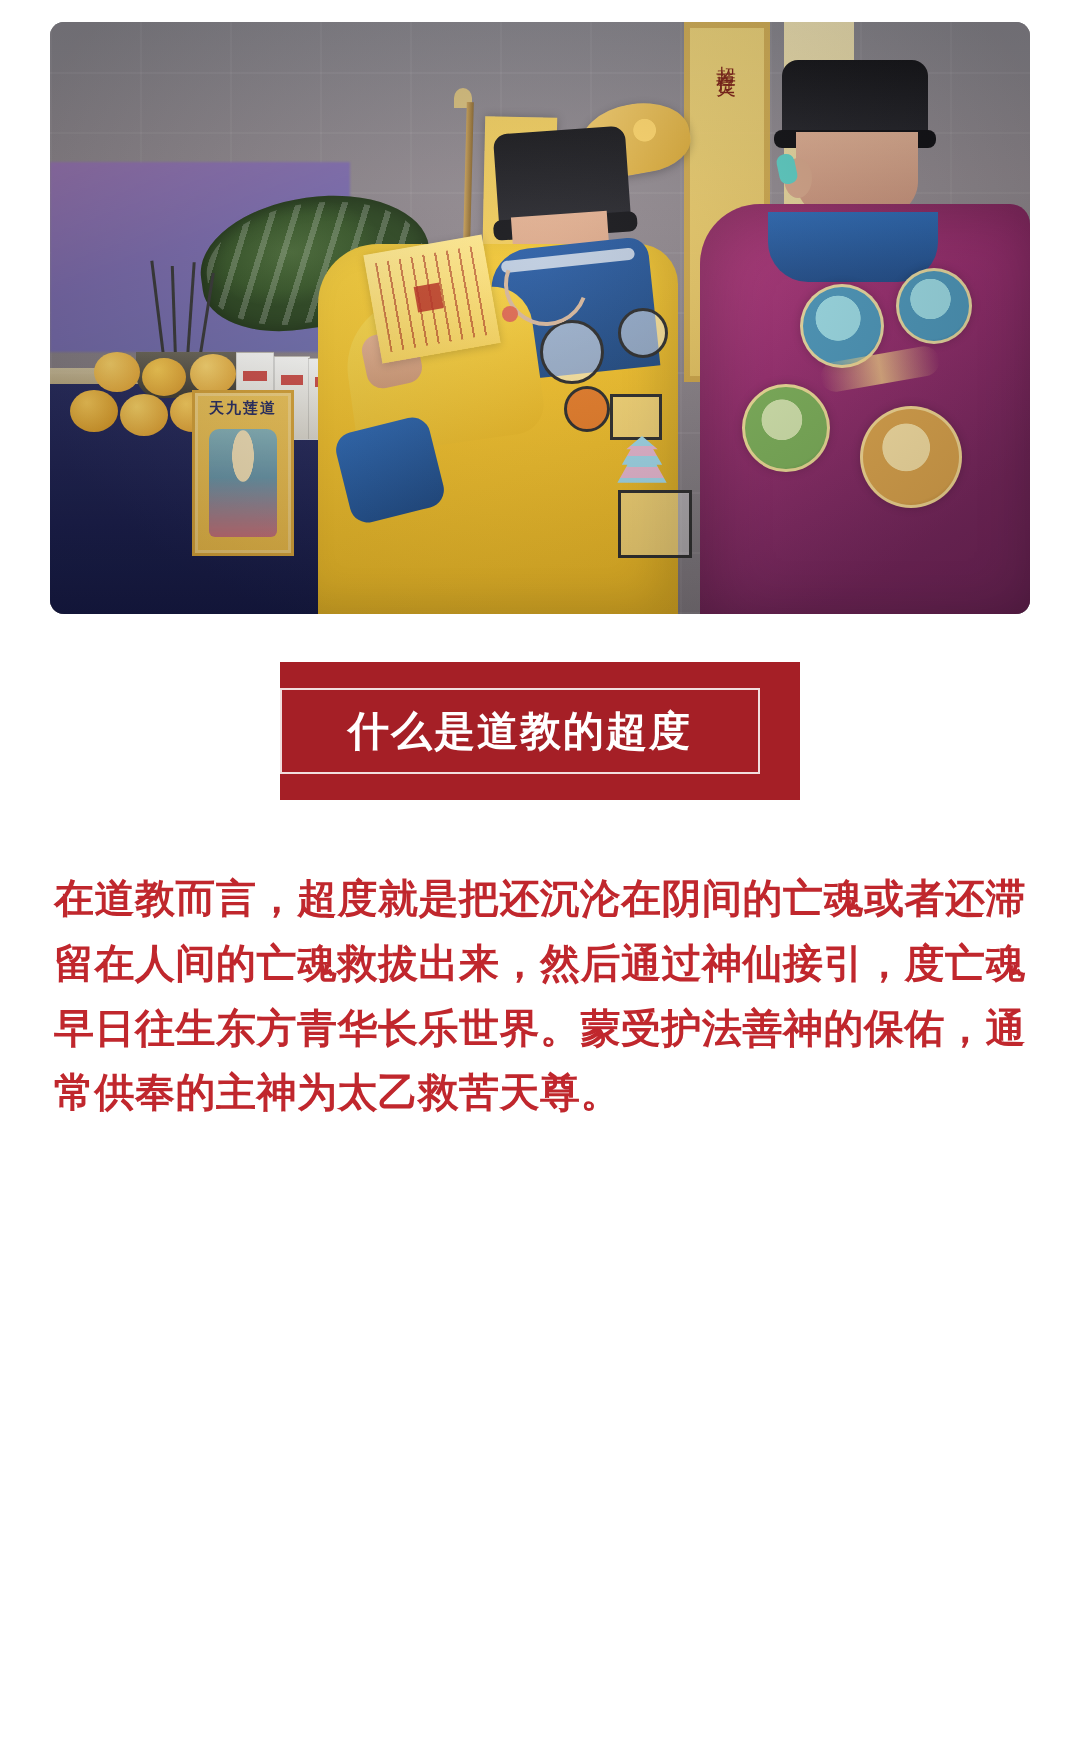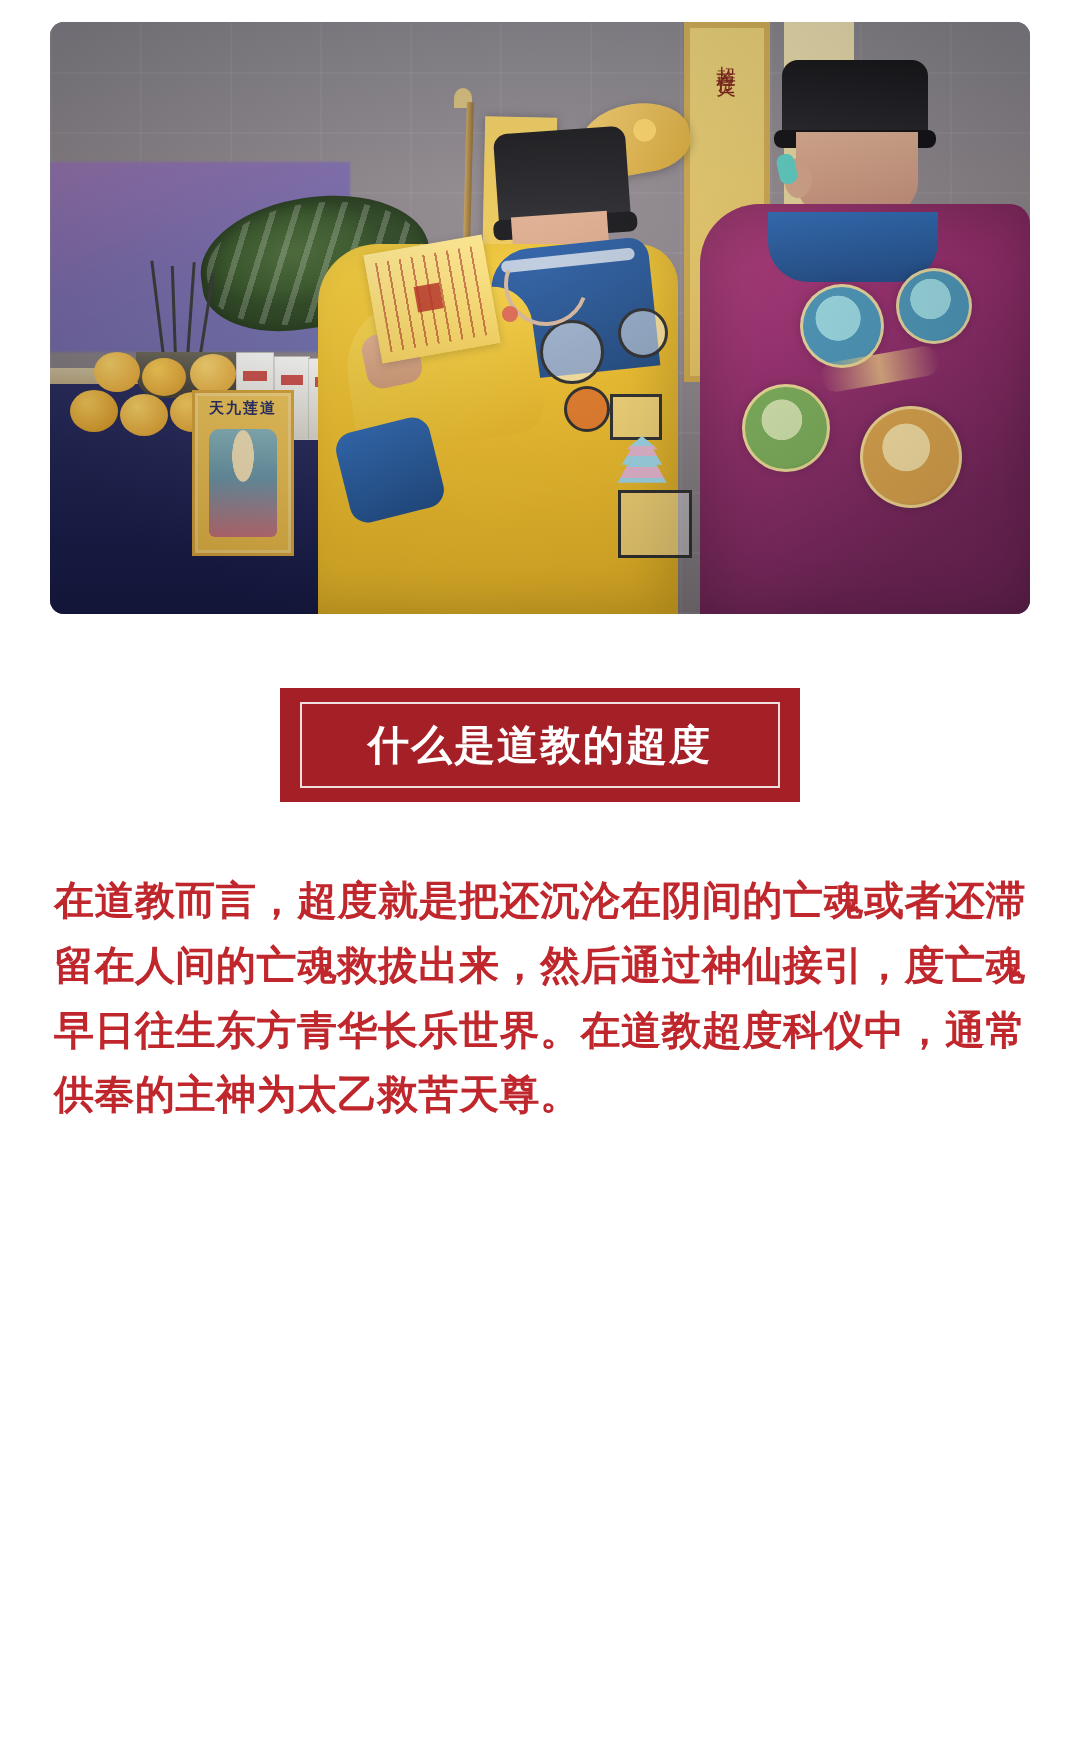--- a/index.html
+++ b/index.html
@@ -449,27 +449,26 @@
   
   .hero-grade {
     position: absolute; inset: 0;
     background:
       radial-gradient(ellipse at 50% 40%, rgba(255,255,255,.06) 0%, rgba(0,0,0,.18) 80%);
     pointer-events: none;
   }
 
   
   .title-wrap {
-    margin: 74px auto 0 auto;
+    margin: 48px auto 0 auto;
     width: 520px;
-    height: 114px;
+    height: 138px;
     background: #a51f26;
     display: flex;
     align-items: center;
-    justify-content: center;
   }
   .title-inner {
     width: 476px;
     height: 82px;
     border: 2px solid #f1dede;
     display: flex;
     align-items: center;
     justify-content: center;
   }
   .title-text {
@@ -589,16 +588,16 @@
     </div>
   </div>
 
   <div class="title-wrap">
     <div class="title-inner">
       <div class="title-text">什么是道教的超度</div>
     </div>
   </div>
 
   <div class="body">
-    <p class="para">在道教而言，超度就是把还沉沦在阴间的亡魂或者还滞留在人间的亡魂救拔出来，然后通过神仙接引，度亡魂早日往生东方青华长乐世界。在道教超度科仪中，通常供奉的主神为太乙救苦天尊。</p>
+    <p class="para">在道教而言，超度就是把还沉沦在阴间的亡魂或者还滞留在人间的亡魂救拔出来，然后通过神仙接引，度亡魂早日往生东方青华长乐世界。蒙受护法善神的保佑，通常供奉的主神为太乙救苦天尊。</p>
   </div>
 
 </div>
 
 </body></html>

